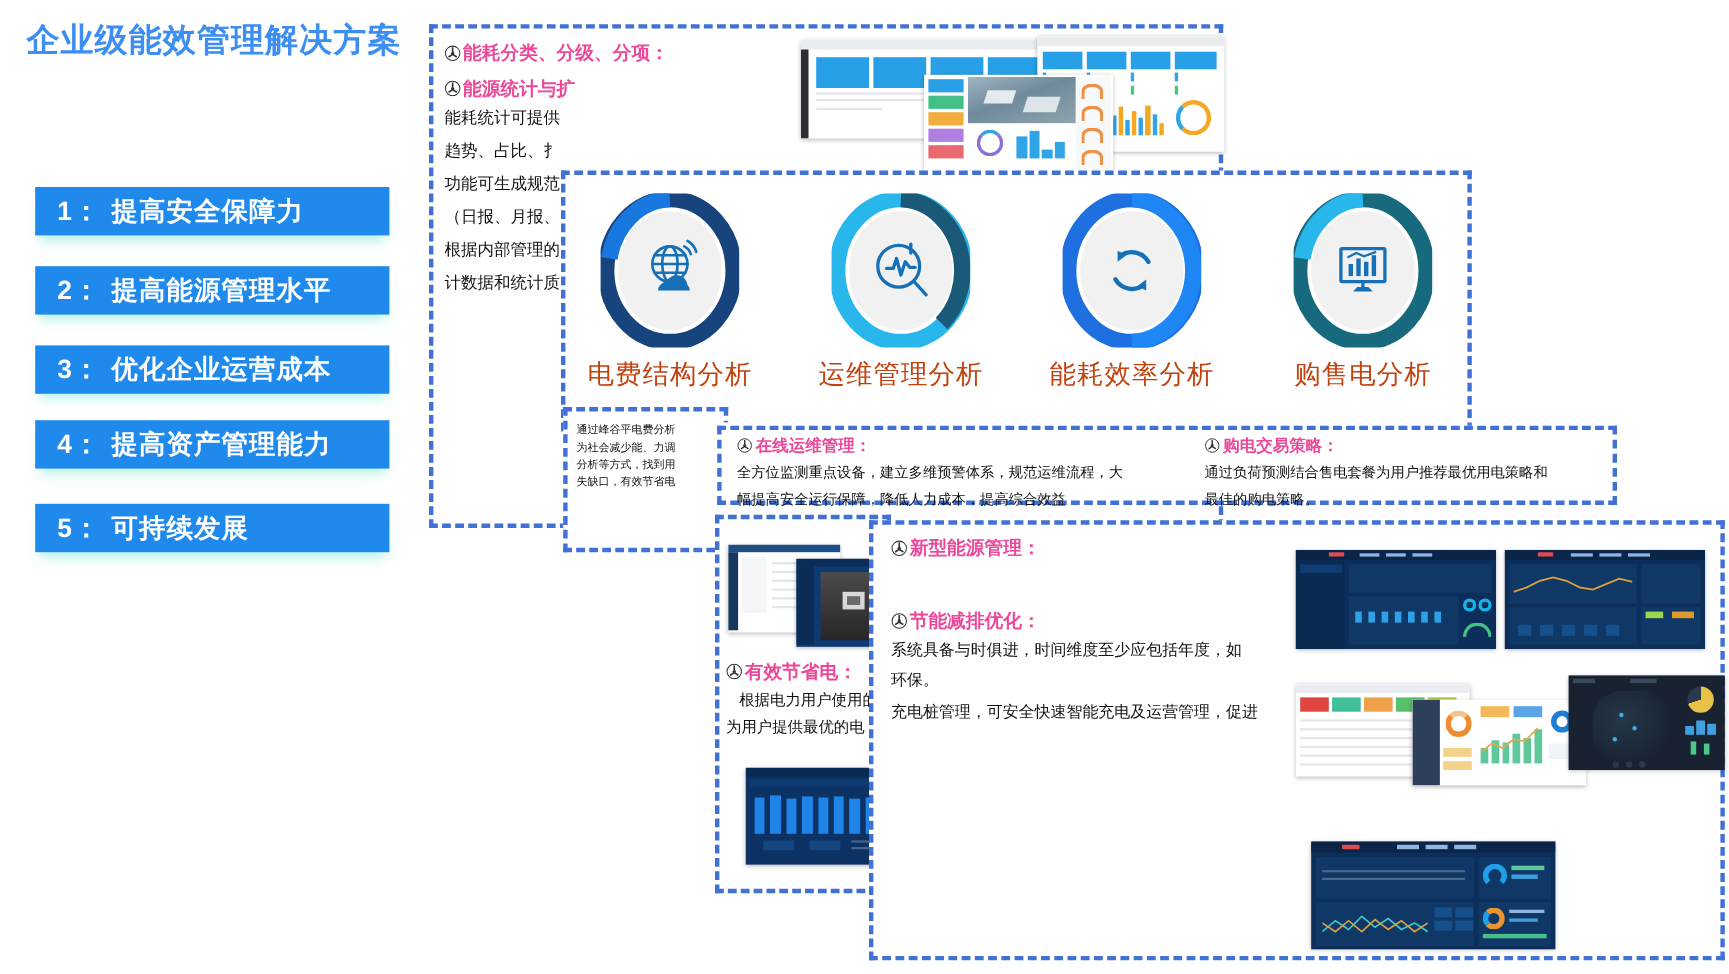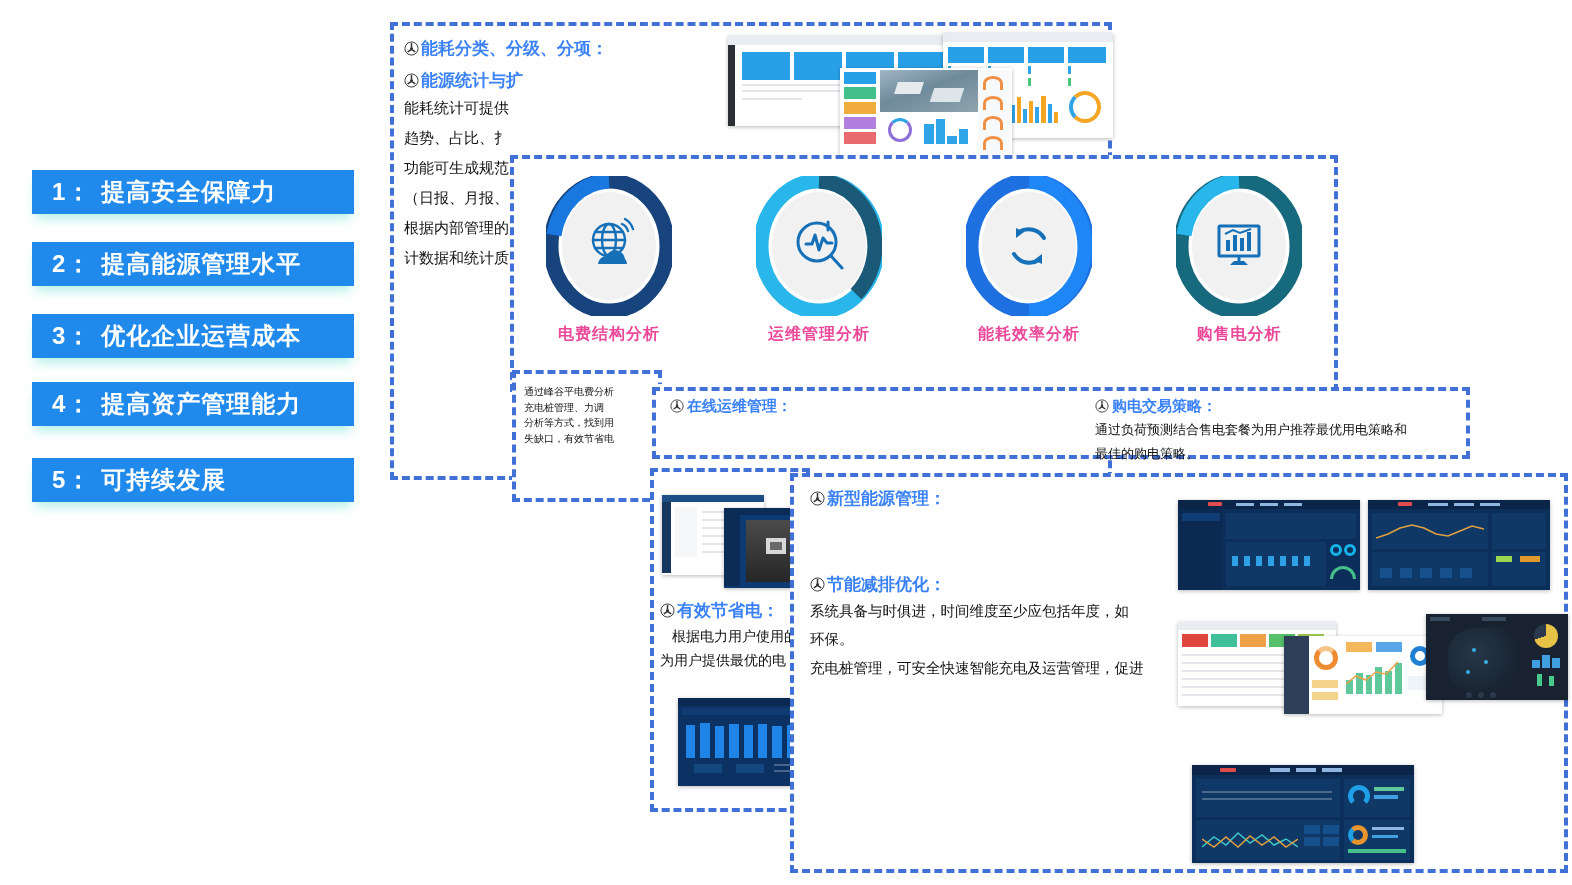--- a/index.html
+++ b/index.html
@@ -31,21 +31,21 @@
   
   .dash {
     position: absolute;
     border: 4px dashed #4171d6;
     background: #ffffff;
   }
   .plain { position: absolute; background: #ffffff; }
 
   
   .blk-title {
-    font-size: 17px; font-weight: 700; color: #3b82f6; white-space: nowrap;
+    font-size: 17px; font-weight: 700; color: #ec4899; white-space: nowrap;
     line-height: 1.5;
   }
   .blk-title.small { font-size: 15px; }
   .bullet {
     display: inline-block; width: 15px; height: 15px;
     vertical-align: -2px; margin-right: 2px;
   }
   .blk-body { font-size: 15px; color: #111; line-height: 2.0; }
   .blk-body.tight { line-height: 1.75; }
   .blk-body.mini { font-size: 10px; line-height: 1.55; }
@@ -53,21 +53,21 @@
 
   
   #donut-row {
     position: absolute; left: 516px; top: 176px;
     width: 816px; height: 200px;
     display: flex; justify-content: space-between; align-items: flex-start;
   }
   .donut-item { width: 186px; text-align: center; }
   .donut-wrap { position: relative; width: 126px; height: 140px; margin: 0 auto; }
   .donut-label {
-    margin-top: 8px; font-size: 16px; font-weight: 700; color: #ec4899;
+    margin-top: 8px; font-size: 24px; font-weight: 400; color: #c2410c;
     letter-spacing: 1px; white-space: nowrap;
   }
 
   
   .shot { position: absolute; background: #fff; box-shadow: 0 1px 4px rgba(0,0,0,.28); overflow: hidden; }
   .shot.dark { background: #0f2b4d; }
   .tiny { position: absolute; }
 
   .winhdr { position:absolute; left:0; top:0; width:100%; height:9px; background:#1d4f86; }
   .winhdr.lt { background:#e9edf2; }
@@ -77,20 +77,21 @@
   .barchart { position:absolute; display:flex; align-items:flex-end; gap:2px; }
   .barchart i { display:block; background:#2fa4e7; flex:1; }
   .row-line { position:absolute; height:2px; background:rgba(255,255,255,.25); }
   .row-line.lt { background:#e3e7ec; }
 </style>
 </head>
 <body>
 
 <div id="stage">
 
+  <div id="page-title">企业级能效管理解决方案</div>
 
   <div class="sidebar-bar" style="top:170px">
     <span class="num">1：</span>
     <span>提高安全保障力</span>
   </div>
   <div class="sidebar-bar" style="top:242px">
     <span class="num">2：</span>
     <span>提高能源管理水平</span>
   </div>
   <div class="sidebar-bar" style="top:314px">
@@ -286,37 +287,41 @@
       </div>
       <div class="donut-label">购售电分析</div>
     </div>
 
   </div>
 
   <div class="dash" style="left:512px; top:370px; width:150px; height:132px;"></div>
   <div class="plain" style="left:524px; top:384px; width:140px; height:86px;">
     <div class="blk-body mini">
       <div>通过峰谷平电费分析</div>
-      <div>充电桩管理、力调</div>
+      <div>为社会减少能、力调</div>
       <div>分析等方式，找到用</div>
       <div>失缺口，有效节省电</div>
     </div>
   </div>
 
   <div class="dash" style="left:652px; top:387px; width:818px; height:72px;"></div>
   <div class="plain" style="left:660px; top:395px; width:802px; height:58px;">
     <div style="position:absolute; left:10px; top:0; width:430px;">
       <div class="blk-title small">
         <span class="bullet">
           <svg viewBox="0 0 16 16" width="14" height="14">
               <circle cx="8" cy="8" r="7" fill="none" stroke="#333" stroke-width="1"></circle>
               <circle cx="8" cy="8" r="1.5" fill="#333"></circle>
               <path d="M8 7 L8 2.4 M8 9 L4.2 11.4 M8 9 L11.8 11.4" stroke="#333" stroke-width="1.5" fill="none"></path>
             </svg>
         </span><span>在线运维管理：</span>
+      </div>
+      <div class="blk-body s13">
+        <div>全方位监测重点设备，建立多维预警体系，规范运维流程，大</div>
+        <div>幅提高安全运行保障，降低人力成本，提高综合效益</div>
       </div>
     </div>
     <div style="position:absolute; left:435px; top:0; width:370px;">
       <div class="blk-title small">
         <span class="bullet">
           <svg viewBox="0 0 16 16" width="14" height="14">
               <circle cx="8" cy="8" r="7" fill="none" stroke="#333" stroke-width="1"></circle>
               <circle cx="8" cy="8" r="1.5" fill="#333"></circle>
               <path d="M8 7 L8 2.4 M8 9 L4.2 11.4 M8 9 L11.8 11.4" stroke="#333" stroke-width="1.5" fill="none"></path>
             </svg>
@@ -395,21 +400,21 @@
     <div class="blk-title">
       <span class="bullet">
         <svg viewBox="0 0 16 16" width="15" height="15">
             <circle cx="8" cy="8" r="7" fill="none" stroke="#333" stroke-width="1"></circle>
             <circle cx="8" cy="8" r="1.6" fill="#333"></circle>
             <path d="M8 7 L8 2.2 M8 9 L4 11.6 M8 9 L12 11.6" stroke="#333" stroke-width="1.6" fill="none"></path>
           </svg>
       </span><span>新型能源管理：</span>
     </div>
 
-    <div class="blk-title" style="margin-top:60px">
+    <div class="blk-title" style="margin-top:40px">
       <span class="bullet">
         <svg viewBox="0 0 16 16" width="15" height="15">
             <circle cx="8" cy="8" r="7" fill="none" stroke="#333" stroke-width="1"></circle>
             <circle cx="8" cy="8" r="1.6" fill="#333"></circle>
             <path d="M8 7 L8 2.2 M8 9 L4 11.6 M8 9 L12 11.6" stroke="#333" stroke-width="1.6" fill="none"></path>
           </svg>
       </span><span>节能减排优化：</span>
     </div>
     <div class="blk-body" style="font-size:14.5px;line-height:1.95">
       <div>系统具备与时俱进，时间维度至少应包括年度，如</div>

